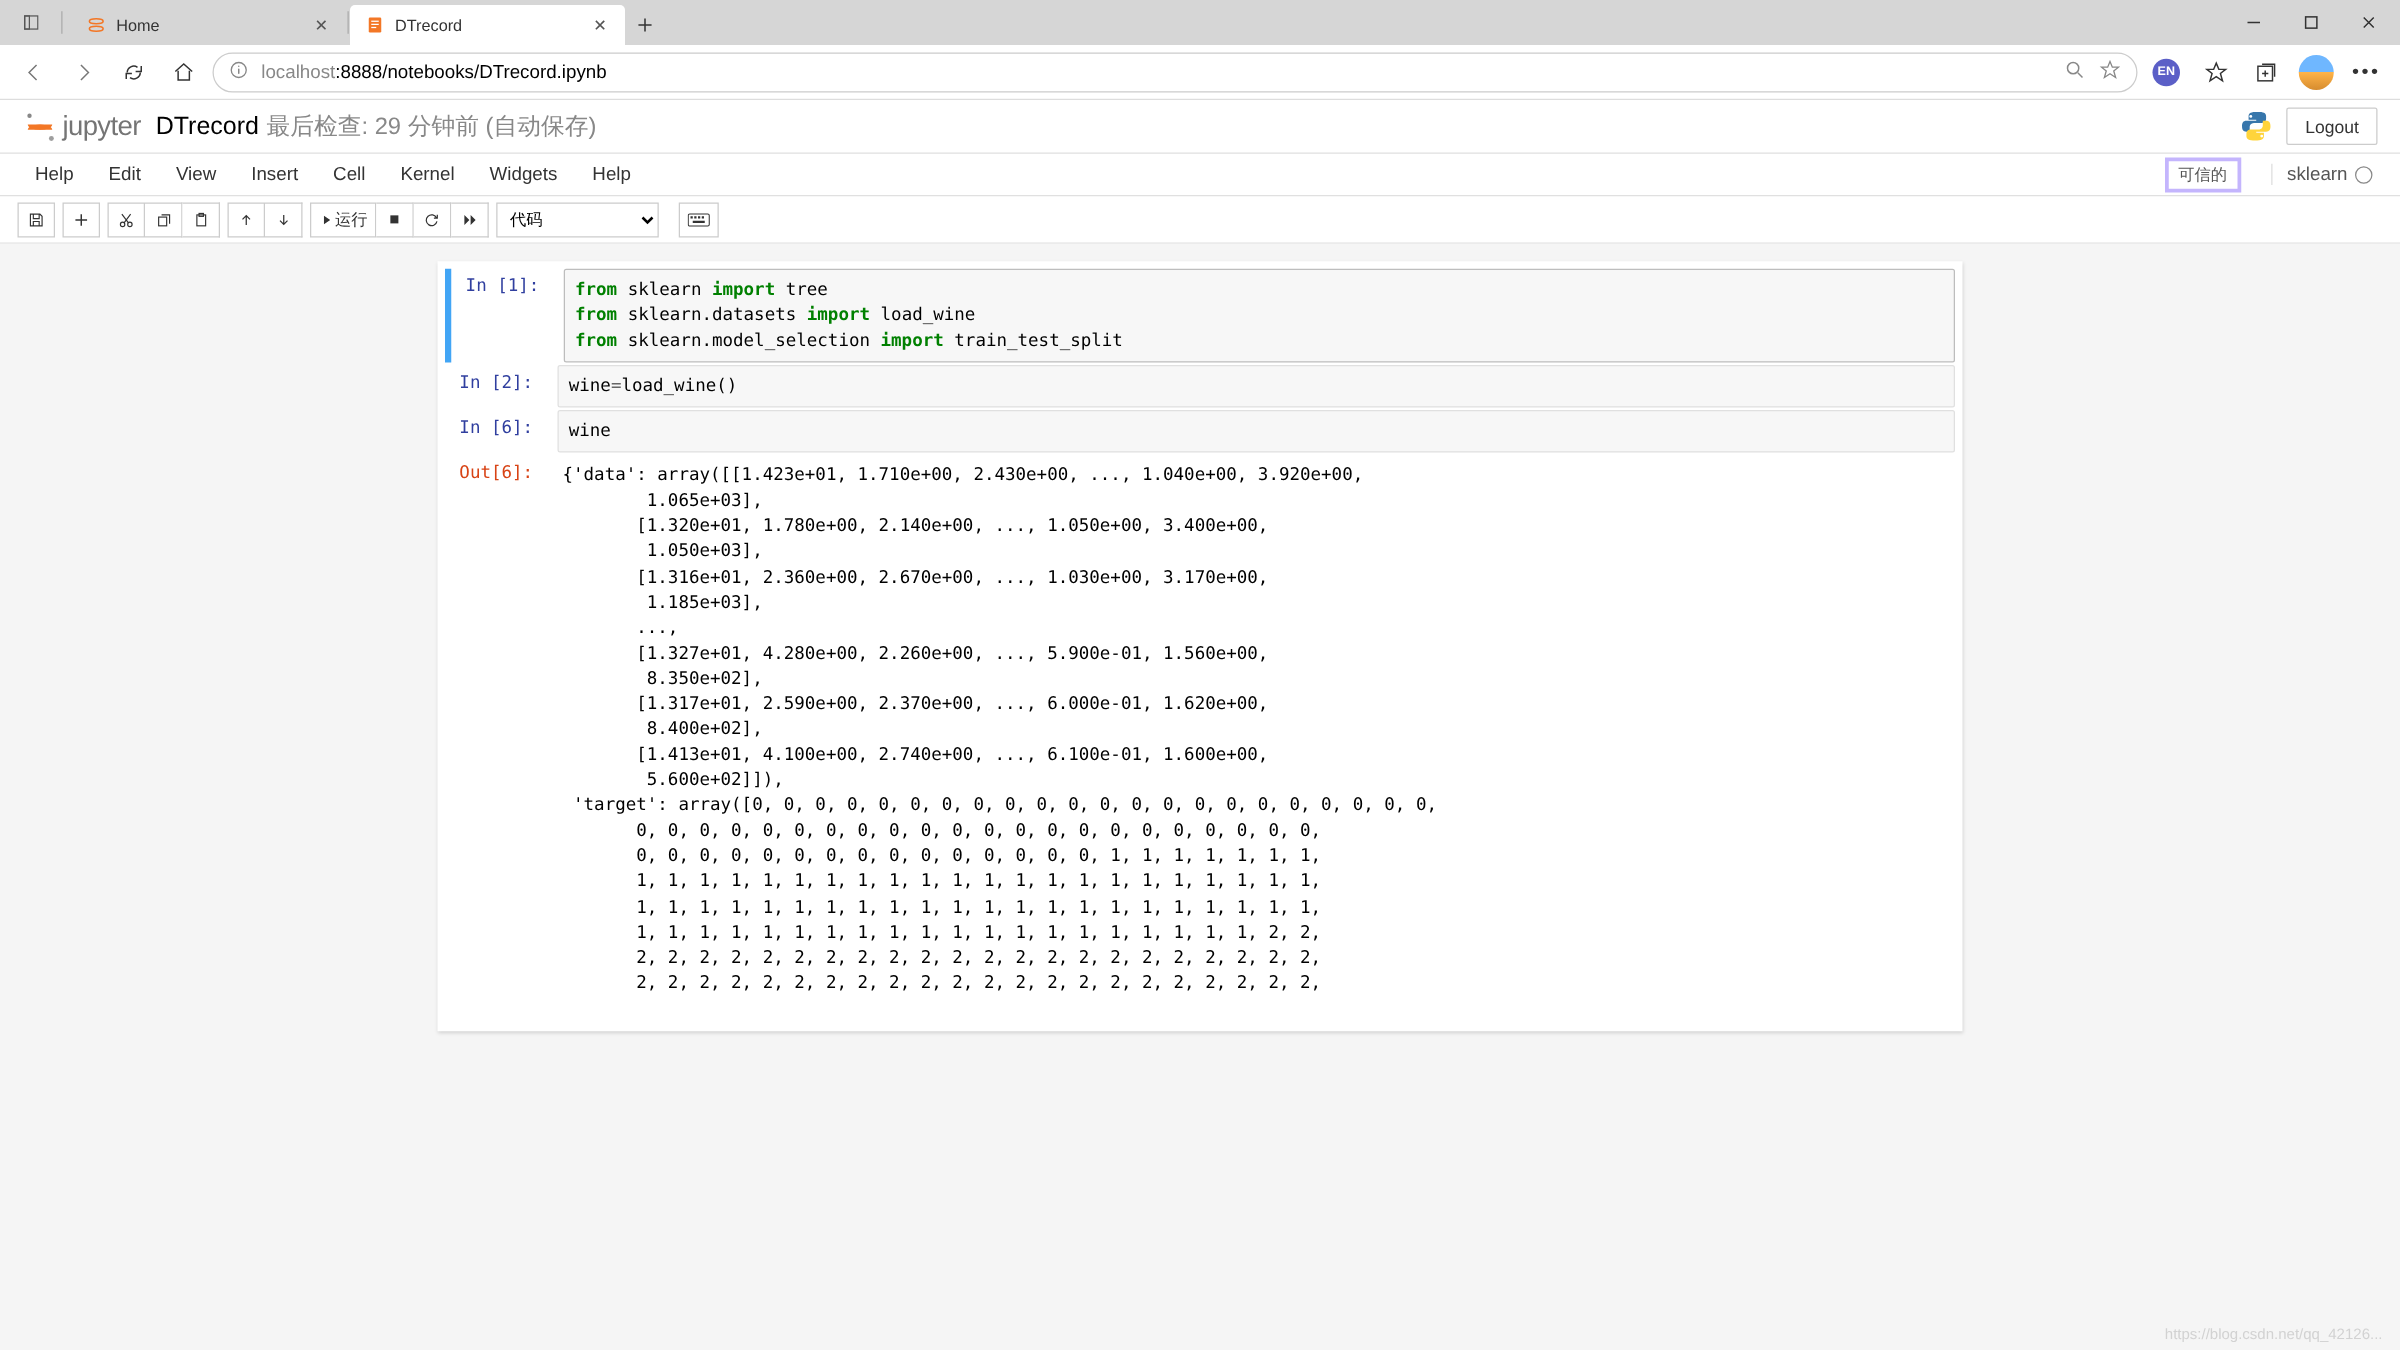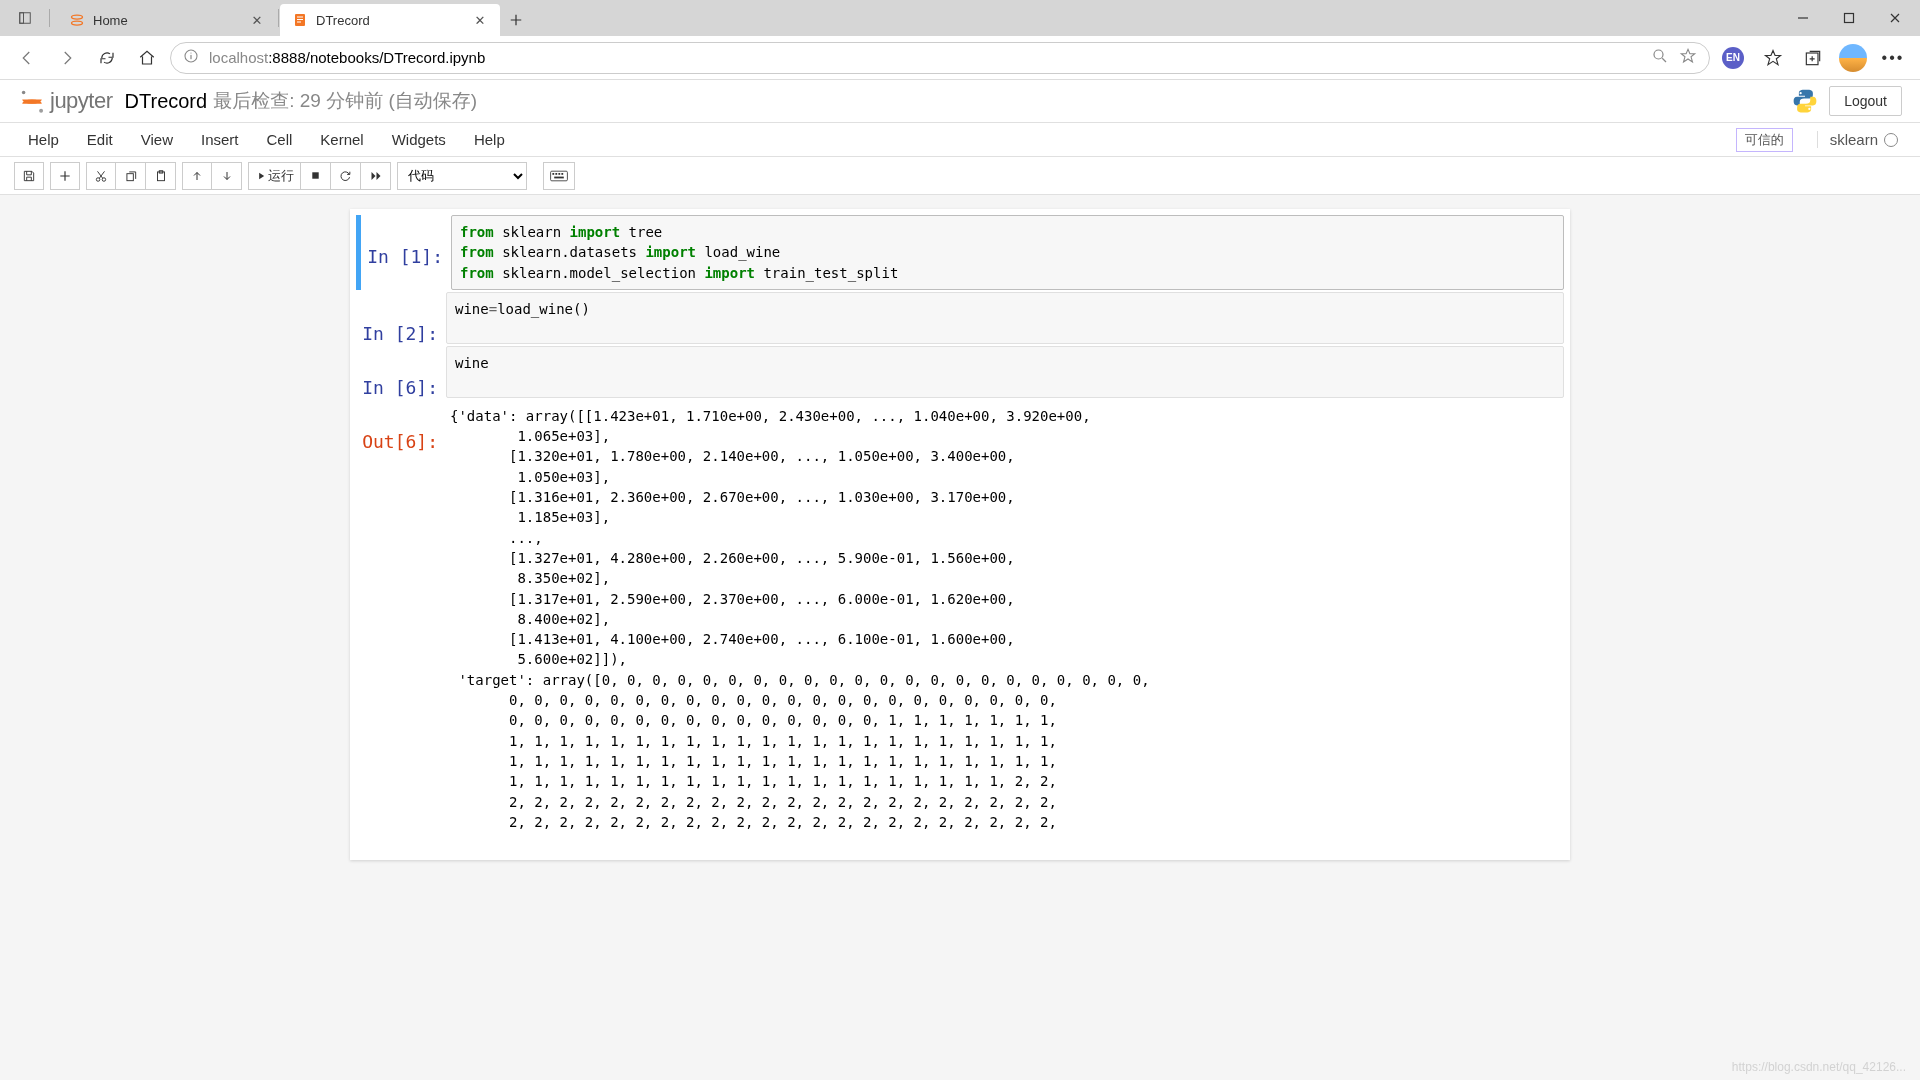--- a/index.html
+++ b/index.html
@@ -37,40 +37,40 @@
 .jup-logo-mark { width: 28px; height: 28px; }
 .jup-logo-text { font-size: 22px; color: #757575; font-weight: 400; letter-spacing: -0.5px; }
 .nb-name { font-size: 20px; margin-left: 12px; color: #000; }
 .nb-checkpoint { font-size: 19px; color: #888; margin-left: 6px; }
 .logout-btn { margin-left: auto; border: 1px solid #ccc; background: #fff; padding: 6px 14px; border-radius: 2px; font-size: 14px; color: #333; }
 .py-logo { width: 28px; height: 28px; margin-right: 10px; }
 
 
 .menubar { display: flex; align-items: center; padding: 0 14px; height: 34px; border-bottom: 1px solid #e0e0e0; font-size: 15px; color: #333; }
 .menubar .m { padding: 4px 14px; }
-.trust { margin-left: auto; padding: 2px 8px; border: 1px solid #c4b5fd; color: #555; font-size: 13px; }
+.trust { margin-left: auto; padding: 2px 8px; border: 3px solid #c4b5fd; color: #555; font-size: 13px; }
 .kernel-ind { margin-left: 24px; display: flex; align-items: center; gap: 6px; color: #555; font-size: 15px; padding-right: 8px; border-left: 1px solid #ddd; padding-left: 12px; }
 .kernel-circle { width: 14px; height: 14px; border: 1.5px solid #888; border-radius: 50%; }
 
 
 .toolbar { display: flex; align-items: center; padding: 4px 14px; height: 38px; border-bottom: 1px solid #e0e0e0; gap: 0; }
 .tbtn, .tgroup .tbtn { height: 28px; min-width: 30px; border: 1px solid #ccc; background: #fff; display: inline-flex; align-items: center; justify-content: center; font-size: 13px; color: #333; padding: 0 6px; }
 .tgroup { display: inline-flex; margin-right: 6px; }
 .tgroup .tbtn + .tbtn { border-left: none; }
 .tbtn.single { margin-right: 6px; }
 .cell-type { height: 28px; border: 1px solid #ccc; width: 130px; font-size: 13px; padding: 0 6px; margin-right: 10px; background: #fff; }
 .cmd-palette { margin-left: 6px; }
 
 
 .nb-bg { background: #f5f5f5; padding: 14px 0 0 0; min-height: 100%; }
 .nb-container { background: #fff; margin: 0 auto; width: 1220px; box-shadow: 0 1px 3px rgba(0,0,0,.15); padding: 4px 2px 20px 2px; }
 .cell { display: flex; margin: 2px 4px; }
 .cell.selected { border-left: 5px solid #42a5f5; background: #fff; }
 .cell.selected .input-area { border: 1px solid #bdbdbd; }
-.prompt { width: 90px; flex: 0 0 90px; text-align: right; padding: 6px 8px 0 0; font-family: monospace; font-size: 18px; color: #303f9f; margin-top: 25px; }
+.prompt { width: 90px; flex: 0 0 90px; text-align: center; padding: 6px 8px 0 0; font-family: monospace; font-size: 14px; color: #303f9f; }
 .prompt.out { color: #d84315; }
 .input-area, .output-area { flex: 1; border: 1px solid #e0e0e0; background: #f7f7f7; padding: 6px 8px; border-radius: 2px; }
 .output-area.plain { border: none; background: transparent; padding: 6px 0 6px 4px; }
 pre.code { font-family: "Consolas", monospace; font-size: 14px; line-height: 1.45; white-space: pre; color: #000; }
 .kw { color: #008000; font-weight: bold; }
 .op { color: #666; }
 pre.out-text { font-family: "Consolas", monospace; font-size: 14px; line-height: 1.45; white-space: pre; color: #000; }
 
 .watermark { position: fixed; right: 14px; bottom: 6px; color: #bbb; font-size: 12px; opacity: .6; }
 </style>

